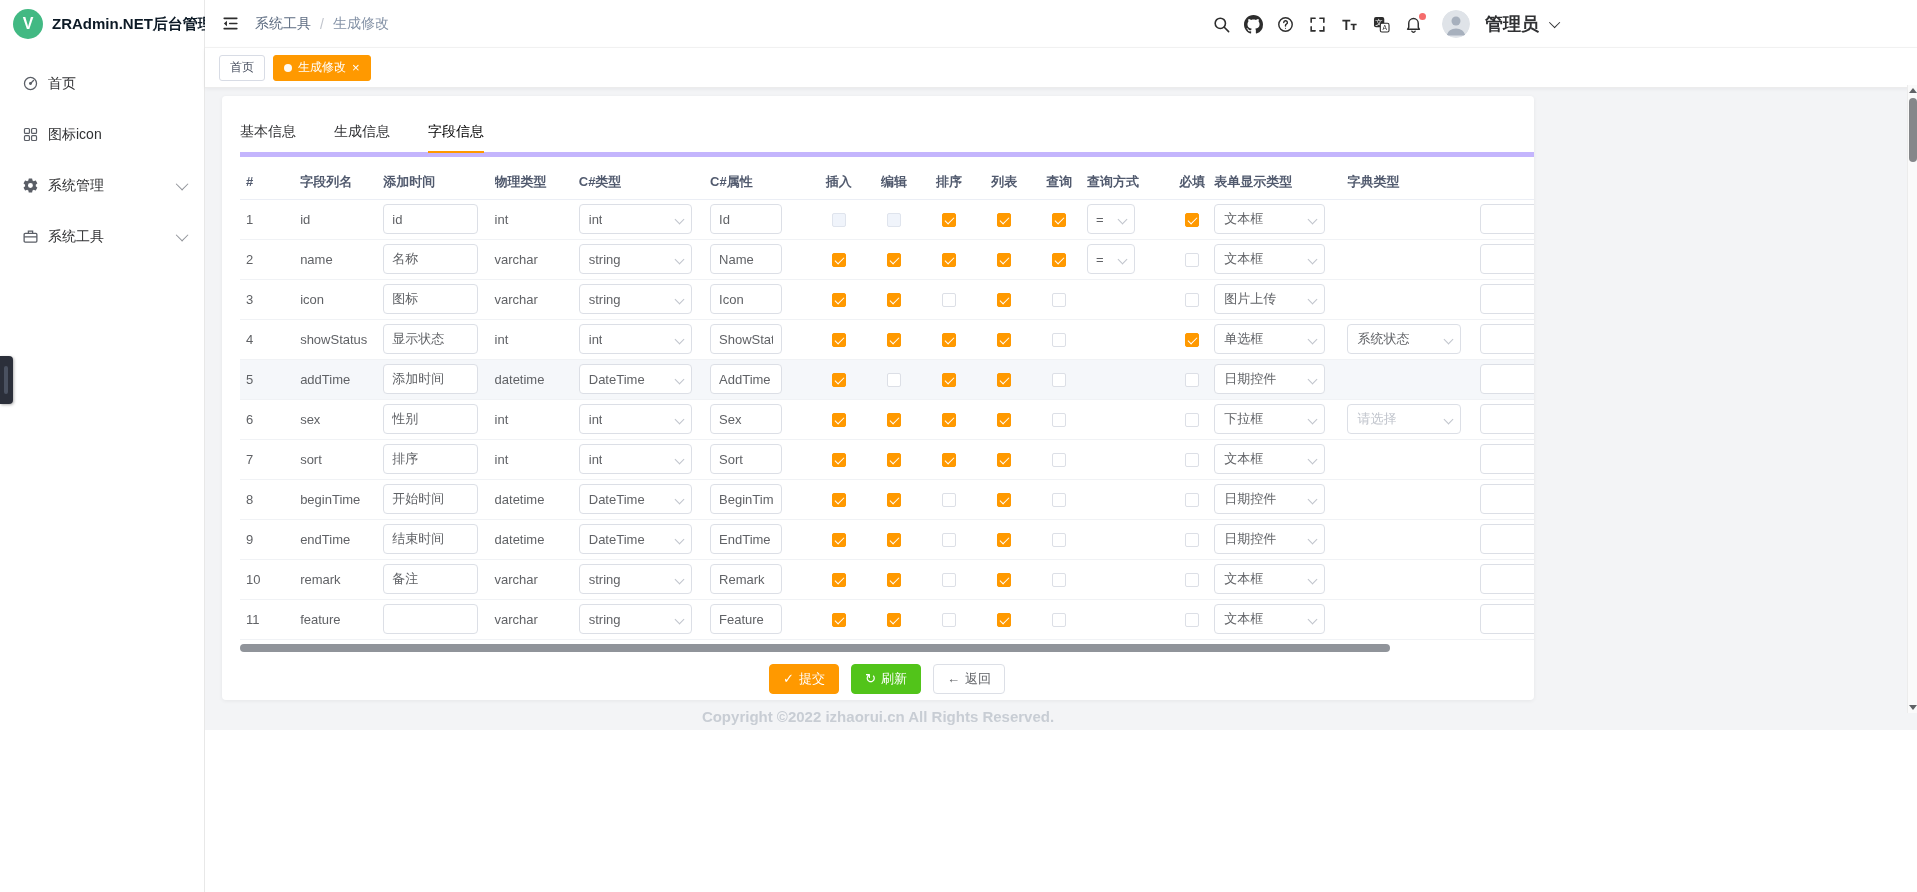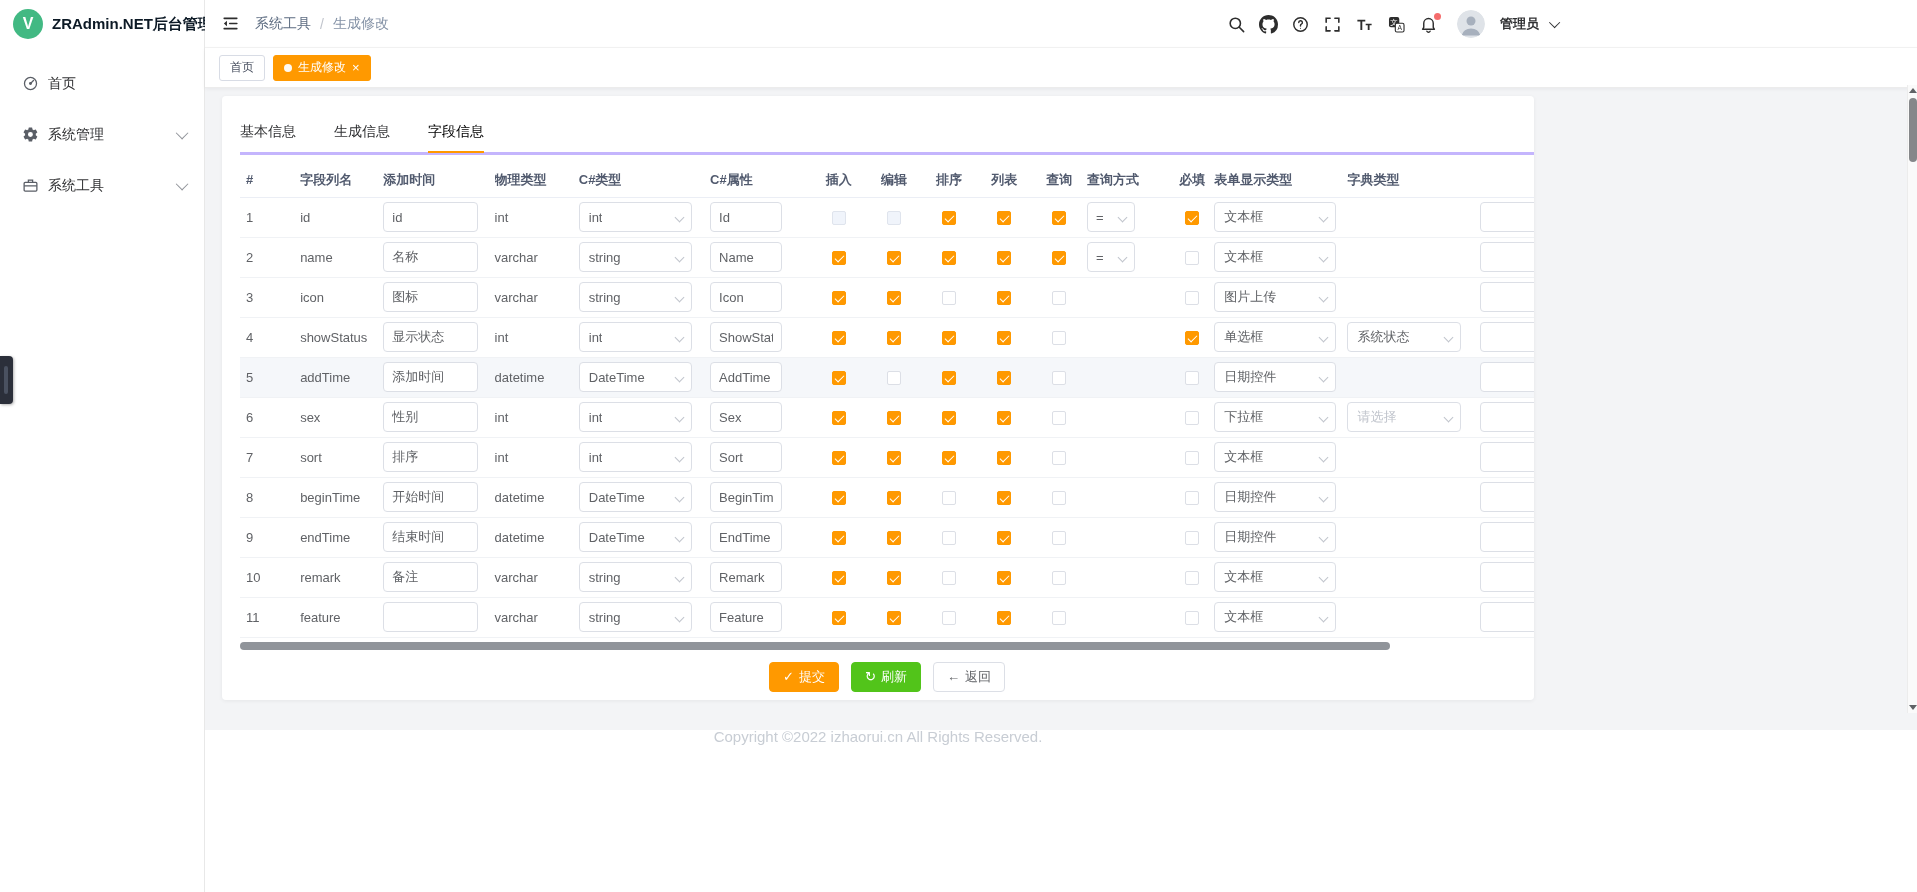--- a/index.html
+++ b/index.html
@@ -33,34 +33,34 @@
   .bc-item { color:#5e6d82; cursor:pointer; }
   .bc-item.current { color:#8492a6; cursor:default; }
   .bc-sep { color:#c0c4cc; }
 
   .topbar-right { position:absolute; right:357px; top:0; height:48px; display:flex; align-items:center; gap:13px; }
   .hicon { width:19px; height:19px; display:inline-flex; color:#2d2d2d; cursor:pointer; position:relative; }
   .hicon svg { width:19px; height:19px; }
   .red-dot { position:absolute; top:-2px; right:-3px; width:7px; height:7px; border-radius:50%; background:#f56c6c; }
   .avatar { width:28px; height:28px; border-radius:50%; overflow:hidden; margin-left:6px; cursor:pointer; flex-shrink:0; }
   .avatar svg { width:28px; height:28px; }
-  .username { font-size:13px; font-weight:600; color:#303133; margin-left:2px; cursor:pointer; white-space:nowrap; }
+  .username { font-size:18px; font-weight:600; color:#303133; margin-left:2px; cursor:pointer; white-space:nowrap; }
   .user-chev { width:8px; height:8px; border-left:1.5px solid #303133; border-bottom:1.5px solid #303133; transform:rotate(-45deg) translateY(-2px); cursor:pointer; }
 
   .tagbar { height:40px; background:#fff; border-bottom:1px solid #ececec; box-shadow:0 1px 4px rgba(0,21,41,.06); display:flex; align-items:center; padding:0 14px; gap:8px; position:relative; z-index:5; }
   .tag { display:inline-flex; align-items:center; height:26px; padding:0 10px; border:1px solid #d8dce5; border-radius:3px; background:#fff; color:#495060; font-size:12px; cursor:pointer; gap:6px; }
   .tag.active { background:#ff9900; border-color:#ff9900; color:#fff; }
   .tag-dot { width:8px; height:8px; border-radius:50%; background:rgba(255,255,255,.95); }
   .tag-close { font-size:13px; line-height:1; cursor:pointer; }
 
   
   .content { height:642px; background:#f3f4f6; padding:8px 0 0 17px; position:relative; }
   .card { width:1312px; height:604px; background:#fff; border-radius:4px; box-shadow:0 1px 4px rgba(0,0,0,.06); padding:16px 0 0 18px; overflow:hidden; }
 
-  .tabs { display:flex; gap:38px; border-bottom:3px solid #c4b5fd; width:1294px; }
+  .tabs { display:flex; gap:38px; border-bottom:5px solid #c4b5fd; width:1294px; }
   .tab { height:40px; line-height:38px; font-size:14px; color:#303133; position:relative; cursor:pointer; }
   .tab.active { color:#000000; }
   .tab.active::after { content:""; position:absolute; left:0; right:0; bottom:-1px; height:2px; background:#ff9900; }
 
   .table-wrap { width:1294px; overflow:hidden; margin-top:8px; }
   table.ftable { border-collapse:collapse; table-layout:fixed; width:1320px; }
   .ftable th { height:34px; text-align:left; font-size:13px; font-weight:700; color:#515a6e; border-bottom:1px solid #ebeef5; white-space:nowrap; overflow:hidden; }
   .ftable th:first-child { padding-left:6px; }
   .ftable td { height:40px; border-bottom:1px solid #f0f2f5; font-size:13px; color:#606266; white-space:nowrap; overflow:visible; vertical-align:middle; }
   .ftable td:first-child { padding-left:6px; }
@@ -72,38 +72,38 @@
   .w-prop { width:72px; }
   .w-extra { width:80px; }
 
   .sel { height:30px; border:1px solid #dcdfe6; border-radius:4px; background:#fff; display:inline-flex; align-items:center; padding:0 20px 0 9px; position:relative; font-size:13px; color:#606266; cursor:pointer; }
   .sel .sel-val { overflow:hidden; white-space:nowrap; }
   .sel .chev { position:absolute; right:8px; top:11px; width:7px; height:7px; border-left:1.4px solid #c0c4cc; border-bottom:1.4px solid #c0c4cc; transform:rotate(-45deg); }
   .sel.ph .sel-val { color:#c0c4cc; }
   .sel.hidden { visibility:hidden; }
   .w-cstype { width:113px; }
   .w-qm { width:48px; padding:0 16px 0 8px; }
-  .w-display { width:122px; }
+  .w-display { width:111px; }
   .w-dict { width:114px; }
 
   .cb { width:14px; height:14px; border:1px solid #dcdfe6; border-radius:2px; display:inline-block; position:relative; background:#fff; vertical-align:middle; cursor:pointer; }
   .cb.on { background:#ff9900; border-color:#ff9900; }
   .cb.on::after { content:""; position:absolute; left:4px; top:1px; width:4px; height:8px; border:solid #fff; border-width:0 1.8px 1.8px 0; transform:rotate(45deg); }
   .cb.disabled { background:#f0f4fb; border-color:#dfe4ed; cursor:not-allowed; }
 
   .hscroll { width:1294px; height:8px; margin-top:4px; position:relative; }
   .hs-thumb { position:absolute; left:0; top:0; width:1150px; height:8px; background:#90949a; border-radius:4px; cursor:pointer; }
 
   .btn-row { width:1294px; display:flex; justify-content:center; gap:12px; margin-top:12px; }
   .btn { height:30px; padding:0 13px; border-radius:4px; font-size:13px; display:inline-flex; align-items:center; gap:5px; cursor:pointer; border:1px solid transparent; font-family:inherit; }
   .btn-orange { background:#ff9900; border-color:#ff9900; color:#fff; }
   .btn-green { background:#52c41a; border-color:#52c41a; color:#fff; }
   .btn-plain { background:#fff; border-color:#dcdfe6; color:#606266; }
 
-  .footer { width:1312px; text-align:center; margin-top:28px; color:#c8cdd4; font-size:15px; }
+  .footer { width:1312px; text-align:center; margin-top:8px; color:#c8cdd4; font-size:15px;font-weight:bold; }
 
   
   .vscroll { position:absolute; right:0; top:85px; width:10px; height:628px; background:#fafafa; border-left:1px solid #ececec; display:flex; flex-direction:column; align-items:center; z-index:60; }
   .vs-arrow { width:0; height:0; border-left:4px solid transparent; border-right:4px solid transparent; margin:3px 0; cursor:pointer; }
   .vs-arrow.up { border-bottom:5px solid #606266; }
   .vs-arrow.down { border-top:5px solid #606266; }
   .vs-thumb { width:8px; height:64px; background:#85878a; border-radius:4px; margin-top:2px; cursor:pointer; }
   .vs-spacer { flex:1; }
 </style>
 </head>
@@ -122,20 +122,32 @@
             <svg viewBox="0 0 24 24" fill="none" stroke="currentColor" stroke-width="1.8">
               <circle cx="12" cy="12" r="8.5"></circle>
               <path d="M12 12l4.2-4.2" stroke-linecap="round"></path>
               <circle cx="12" cy="12" r="1.2" fill="currentColor"></circle>
             </svg>
           </span>
     <span class="mi-label">首页</span>
 
   </div>
 
+  <div class="menu-item">
+    <span class="mi-icon">
+            <svg viewBox="0 0 24 24" fill="none" stroke="currentColor" stroke-width="1.7">
+              <rect x="3.5" y="3.5" width="7" height="7" rx="1.5"></rect>
+              <rect x="13.5" y="3.5" width="7" height="7" rx="1.5"></rect>
+              <rect x="3.5" y="13.5" width="7" height="7" rx="1.5"></rect>
+              <rect x="13.5" y="13.5" width="7" height="7" rx="1.5"></rect>
+            </svg>
+          </span>
+    <span class="mi-label">图标icon</span>
+
+  </div>
 
 
   <div class="menu-item">
     <span class="mi-icon">
             <svg viewBox="0 0 24 24" fill="currentColor">
               <path d="M19.4 13c.04-.33.1-.65.1-1s-.06-.67-.1-1l2.1-1.65a.5.5 0 0 0 .12-.64l-2-3.46a.5.5 0 0 0-.61-.22l-2.49 1c-.52-.4-1.1-.73-1.73-1l-.38-2.61A.5.5 0 0 0 13.9 2h-4a.5.5 0 0 0-.49.42l-.38 2.61c-.63.27-1.2.6-1.73 1l-2.49-1a.5.5 0 0 0-.61.22l-2 3.46a.5.5 0 0 0 .12.64L4.42 11c-.04.33-.1.65-.1 1s.06.67.1 1l-2.1 1.65a.5.5 0 0 0-.12.64l2 3.46c.14.24.42.33.61.22l2.49-1c.52.4 1.1.73 1.73 1l.38 2.61c.04.24.24.42.49.42h4c.25 0 .45-.18.49-.42l.38-2.61a7.2 7.2 0 0 0 1.73-1l2.49 1c.19.11.47.02.61-.22l2-3.46a.5.5 0 0 0-.12-.64L19.4 13zm-7.5 2.5a3.5 3.5 0 1 1 0-7 3.5 3.5 0 0 1 0 7z"></path>
             </svg>
           </span>
     <span class="mi-label">系统管理</span>
     <span class="mi-arrow"></span>

